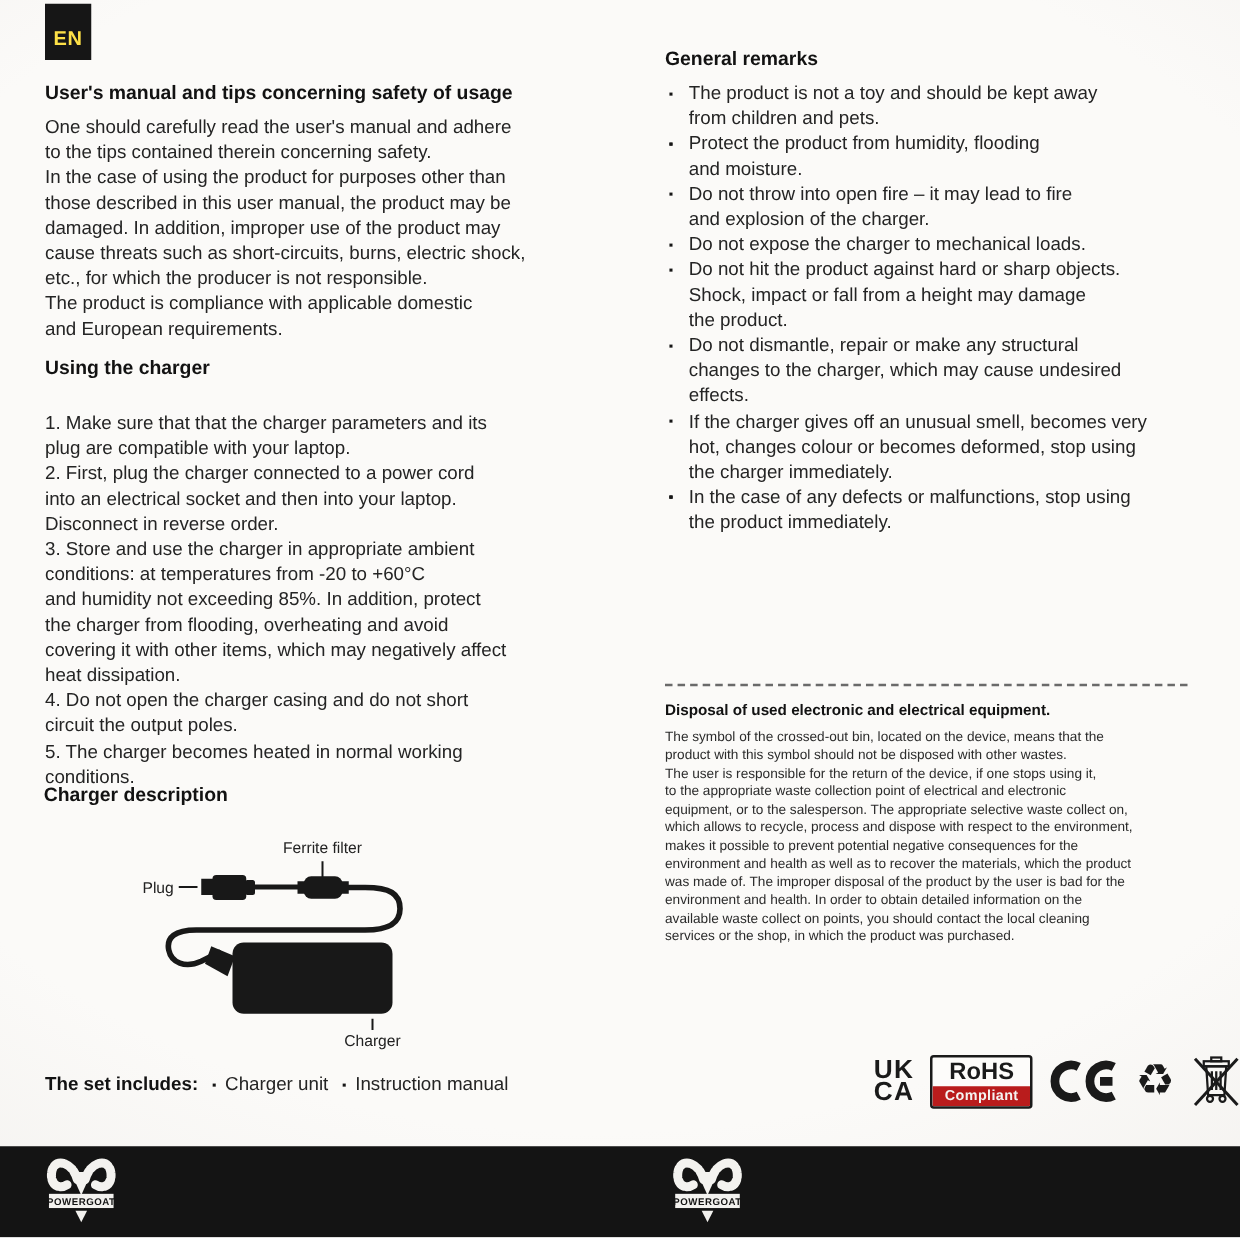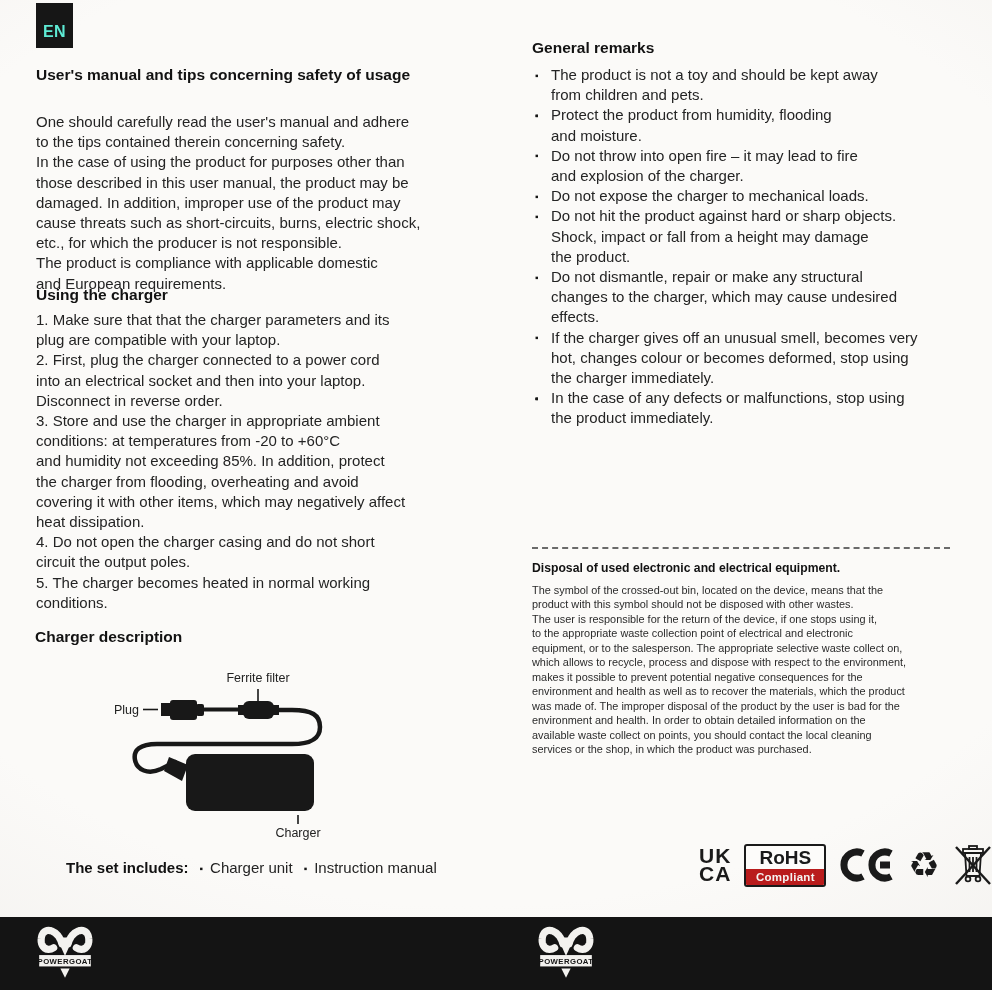--- a/index.html
+++ b/index.html
@@ -5,21 +5,21 @@
   html,body{margin:0;padding:0;}
   .page{
     position:relative;width:992px;height:990px;overflow:hidden;
     background:radial-gradient(ellipse 120% 90% at 48% 42%, #fbfaf8 55%, #f1efec 85%, #e6e4e1 100%);
     font-family:"Liberation Sans", sans-serif;color:#262626;
   }
   .abs{position:absolute;}
   .h{font-size:15.5px;font-weight:700;color:#121212;margin:0;}
   .body{font-size:15px;line-height:20.2px;margin:0;white-space:pre-line;color:#242424;}
   .en-badge{
-    left:36px;top:3px;width:37px;height:45px;background:#161616;color:#5eead4;
+    left:36px;top:3px;width:37px;height:45px;background:#161616;color:#fde047;
     font-size:16px;font-weight:700;display:flex;align-items:flex-end;justify-content:center;
     padding-bottom:7px;box-sizing:border-box;letter-spacing:.5px;
   }
   ul.remarks{list-style:none;margin:0;padding:0;width:442px;font-size:15px;line-height:20.2px;color:#242424;}
   ul.remarks li{position:relative;padding-left:17px;white-space:pre-line;}
   .blt{font-size:10px;color:#161616;}
   ul.remarks .blt{position:absolute;left:1px;top:0.5px;}
   .divider{width:418px;border-top:2px dashed #6a6a6a;height:0;}
   .disp-h{font-size:12.2px;font-weight:700;color:#121212;margin:0;}
   .disp-p{font-size:10.9px;line-height:14.45px;margin:0;white-space:pre-line;color:#2b2b2b;width:452px;}
@@ -39,32 +39,32 @@
   svg text{font-family:"Liberation Sans", sans-serif;}
 </style>
 </head>
 <body>
 
 <div class="page">
 
   <div class="abs en-badge">EN</div>
 
   <h2 class="abs h" style="left:36px;top:66px;">User's manual and tips concerning safety of usage</h2>
-  <p class="abs body" style="left:36px;top:92px;width:445px;margin-top:20px;">One should carefully read the user's manual and adhere
+  <p class="abs body" style="left:36px;top:92px;width:445px;">One should carefully read the user's manual and adhere
 to the tips contained therein concerning safety.
 In the case of using the product for purposes other than
 those described in this user manual, the product may be
 damaged. In addition, improper use of the product may
 cause threats such as short-circuits, burns, electric shock,
 etc., for which the producer is not responsible.
 The product is compliance with applicable domestic
 and European requirements.</p>
 
   <h2 class="abs h" style="left:36px;top:286px;">Using the charger</h2>
-  <p class="abs body" style="left:36px;top:310px;width:445px;">1. Make sure that that the charger parameters and its
+  <p class="abs body" style="left:36px;top:329px;width:445px;">1. Make sure that that the charger parameters and its
 plug are compatible with your laptop.
 2. First, plug the charger connected to a power cord
 into an electrical socket and then into your laptop.
 Disconnect in reverse order.
 3. Store and use the charger in appropriate ambient
 conditions: at temperatures from -20 to +60°C
 and humidity not exceeding 85%. In addition, protect
 the charger from flooding, overheating and avoid
 covering it with other items, which may negatively affect
 heat dissipation.
@@ -91,21 +91,21 @@
       <rect x="207" y="43" width="31" height="18" rx="6"></rect>
       <rect x="237" y="47" width="6" height="10"></rect>
       <path d="M 133 99 L 152 107 L 146 123 L 128 113 Z"></path>
       <rect x="150" y="96" width="128" height="57" rx="9"></rect>
     </g>
     <text x="222" y="24" text-anchor="middle" font-size="12.5" fill="#222">Ferrite filter</text>
     <text x="103" y="56" text-anchor="end" font-size="12.5" fill="#222">Plug</text>
     <text x="262" y="179" text-anchor="middle" font-size="12.5" fill="#222">Charger</text>
   </svg>
 
-  <p class="abs includes" style="left:36px;top:859px;margin-left:30px;"><b>The set includes:</b><span class="blt">▪</span><span>Charger unit</span><span class="blt">▪</span><span>Instruction manual</span></p>
+  <p class="abs includes" style="left:36px;top:859px;"><b>The set includes:</b><span class="blt">▪</span><span>Charger unit</span><span class="blt">▪</span><span>Instruction manual</span></p>
 
   <h2 class="abs h" style="left:532px;top:39px;">General remarks</h2>
 
   <ul class="abs remarks" style="left:534px;top:65px;">
     <li><span class="blt">▪</span><span>The product is not a toy and should be kept away
 from children and pets.</span></li>
     <li><span class="blt">▪</span></li>
     <li><span class="blt">▪</span><span>Protect the product from humidity, flooding
 and moisture.</span></li>
     <li><span class="blt">▪</span><span>Do not throw into open fire – it may lead to fire

